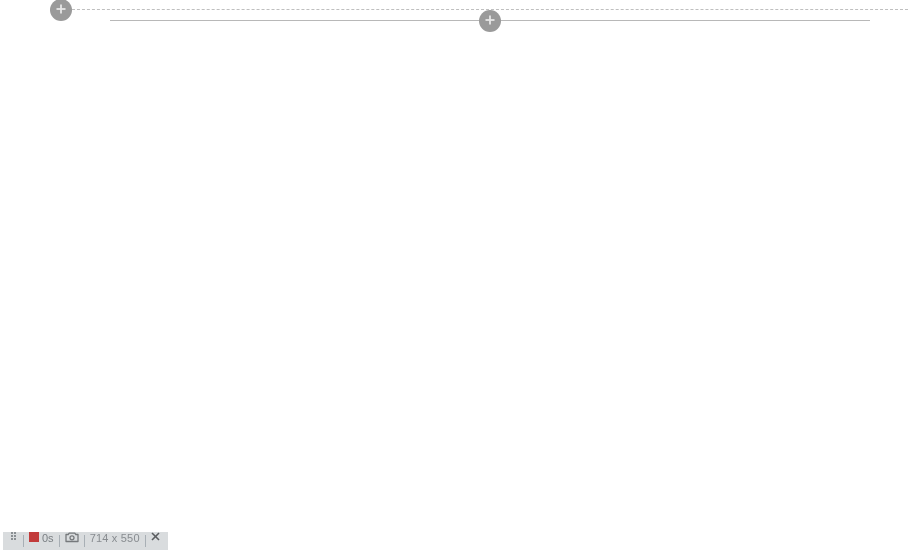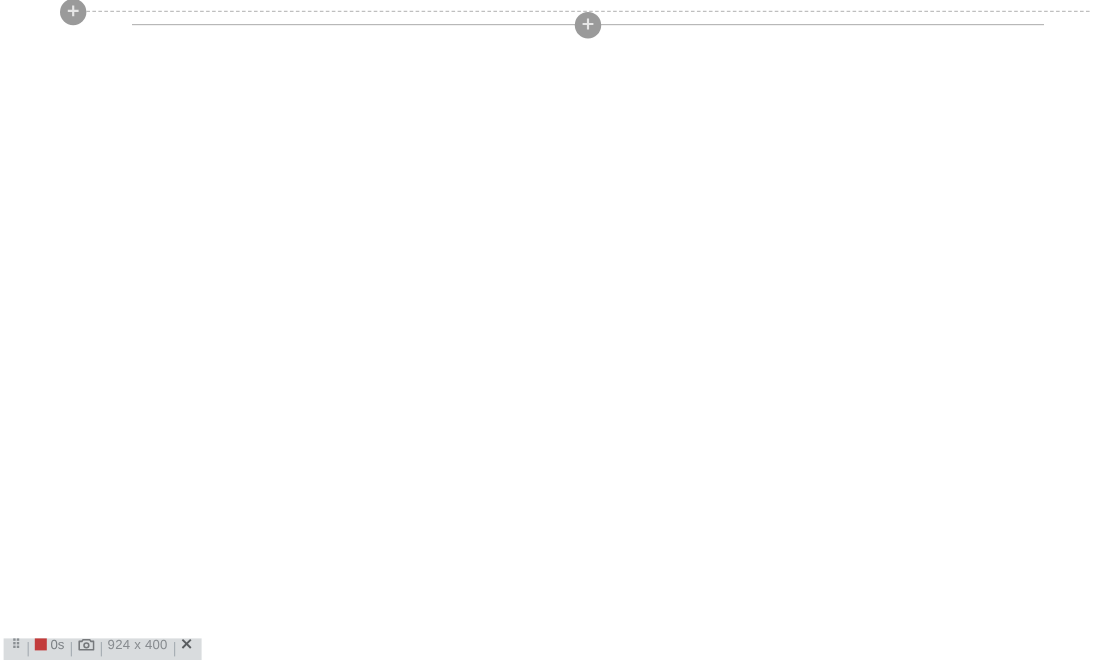--- a/index.html
+++ b/index.html
@@ -190,21 +190,21 @@
     <span>
       <svg viewBox="0 0 14 11">
         <path d="M1 2.5 h2.2 l1-1.3 h5.6 l1 1.3 H13 v7 H1 z" fill="none" stroke="#76797c" stroke-width="1.3" stroke-linejoin="round"></path>
         <circle cx="7" cy="5.8" r="2" fill="none" stroke="#76797c" stroke-width="1.3"></circle>
       </svg>
     </span>
   </div>
 
   <div class="separator"></div>
 
-  <div class="toolbar-item dimensions-text">924 x 400</div>
+  <div class="toolbar-item dimensions-text">714 x 550</div>
 
   <div class="separator"></div>
 
   <div class="toolbar-item close-icon">
     <span>
       <svg viewBox="0 0 9 9">
         <line x1="1" y1="1" x2="8" y2="8" stroke="#5a5d60" stroke-width="1.6"></line>
         <line x1="8" y1="1" x2="1" y2="8" stroke="#5a5d60" stroke-width="1.6"></line>
       </svg>
     </span>

